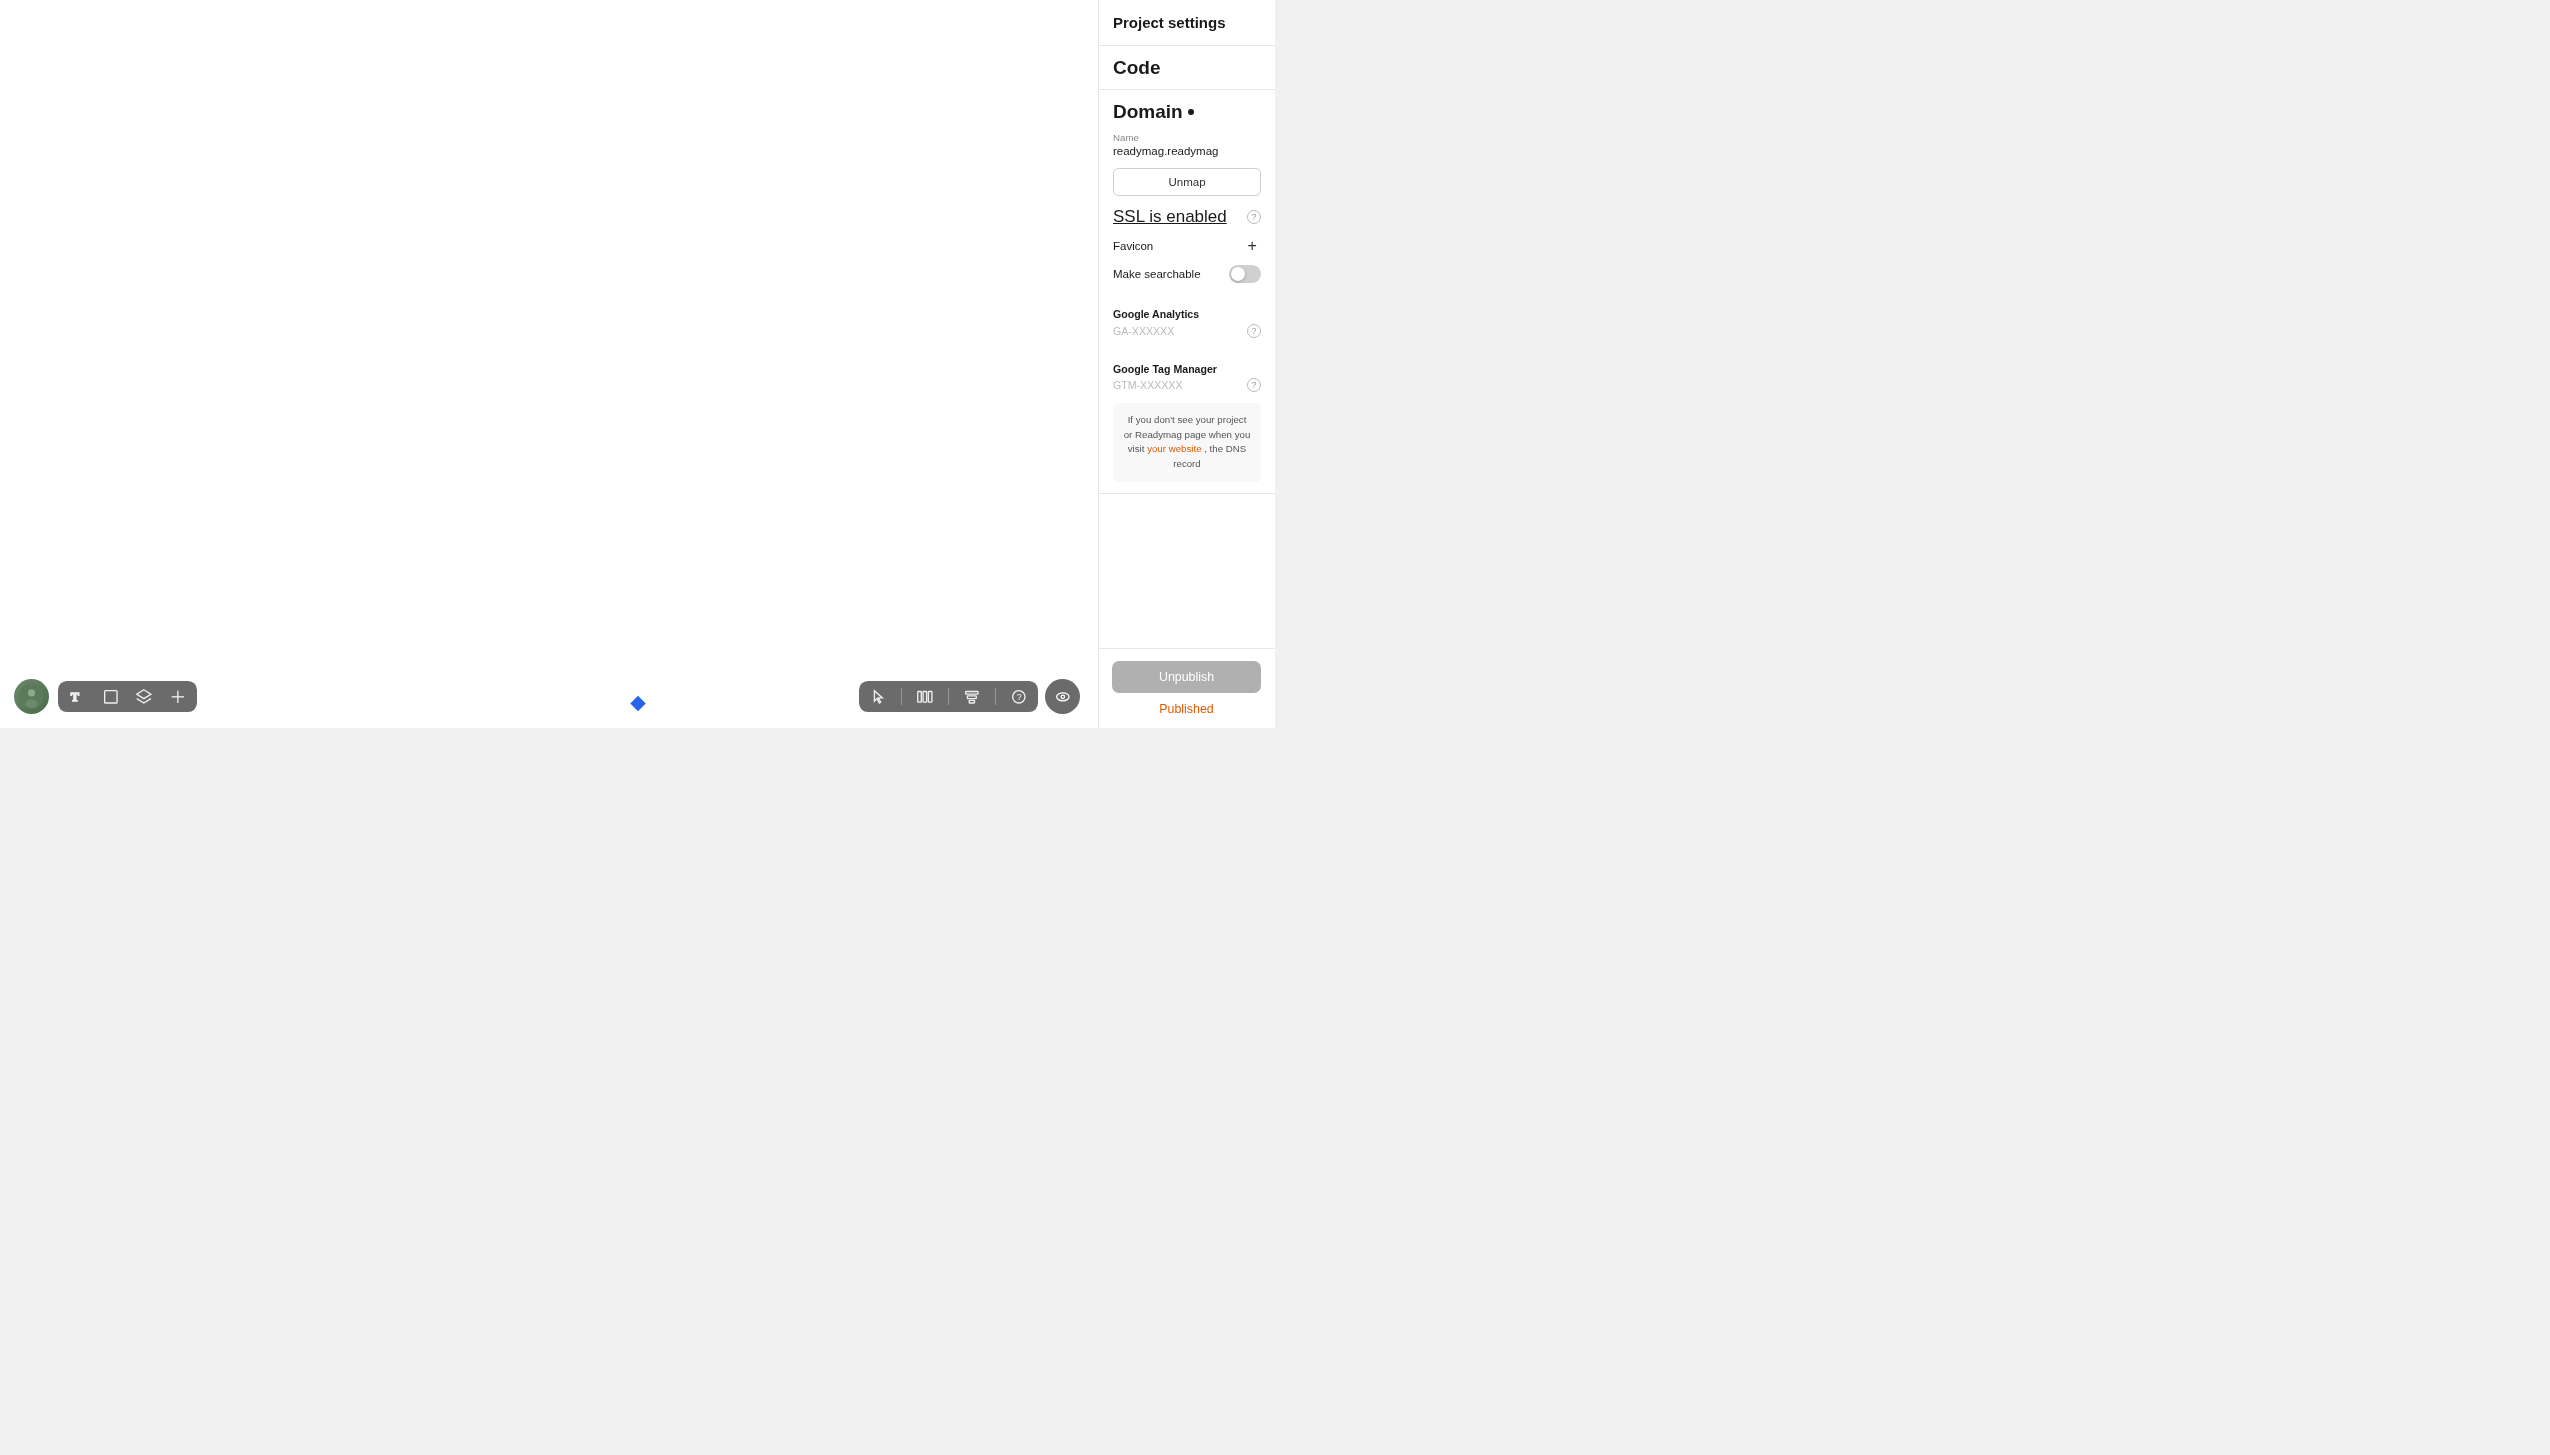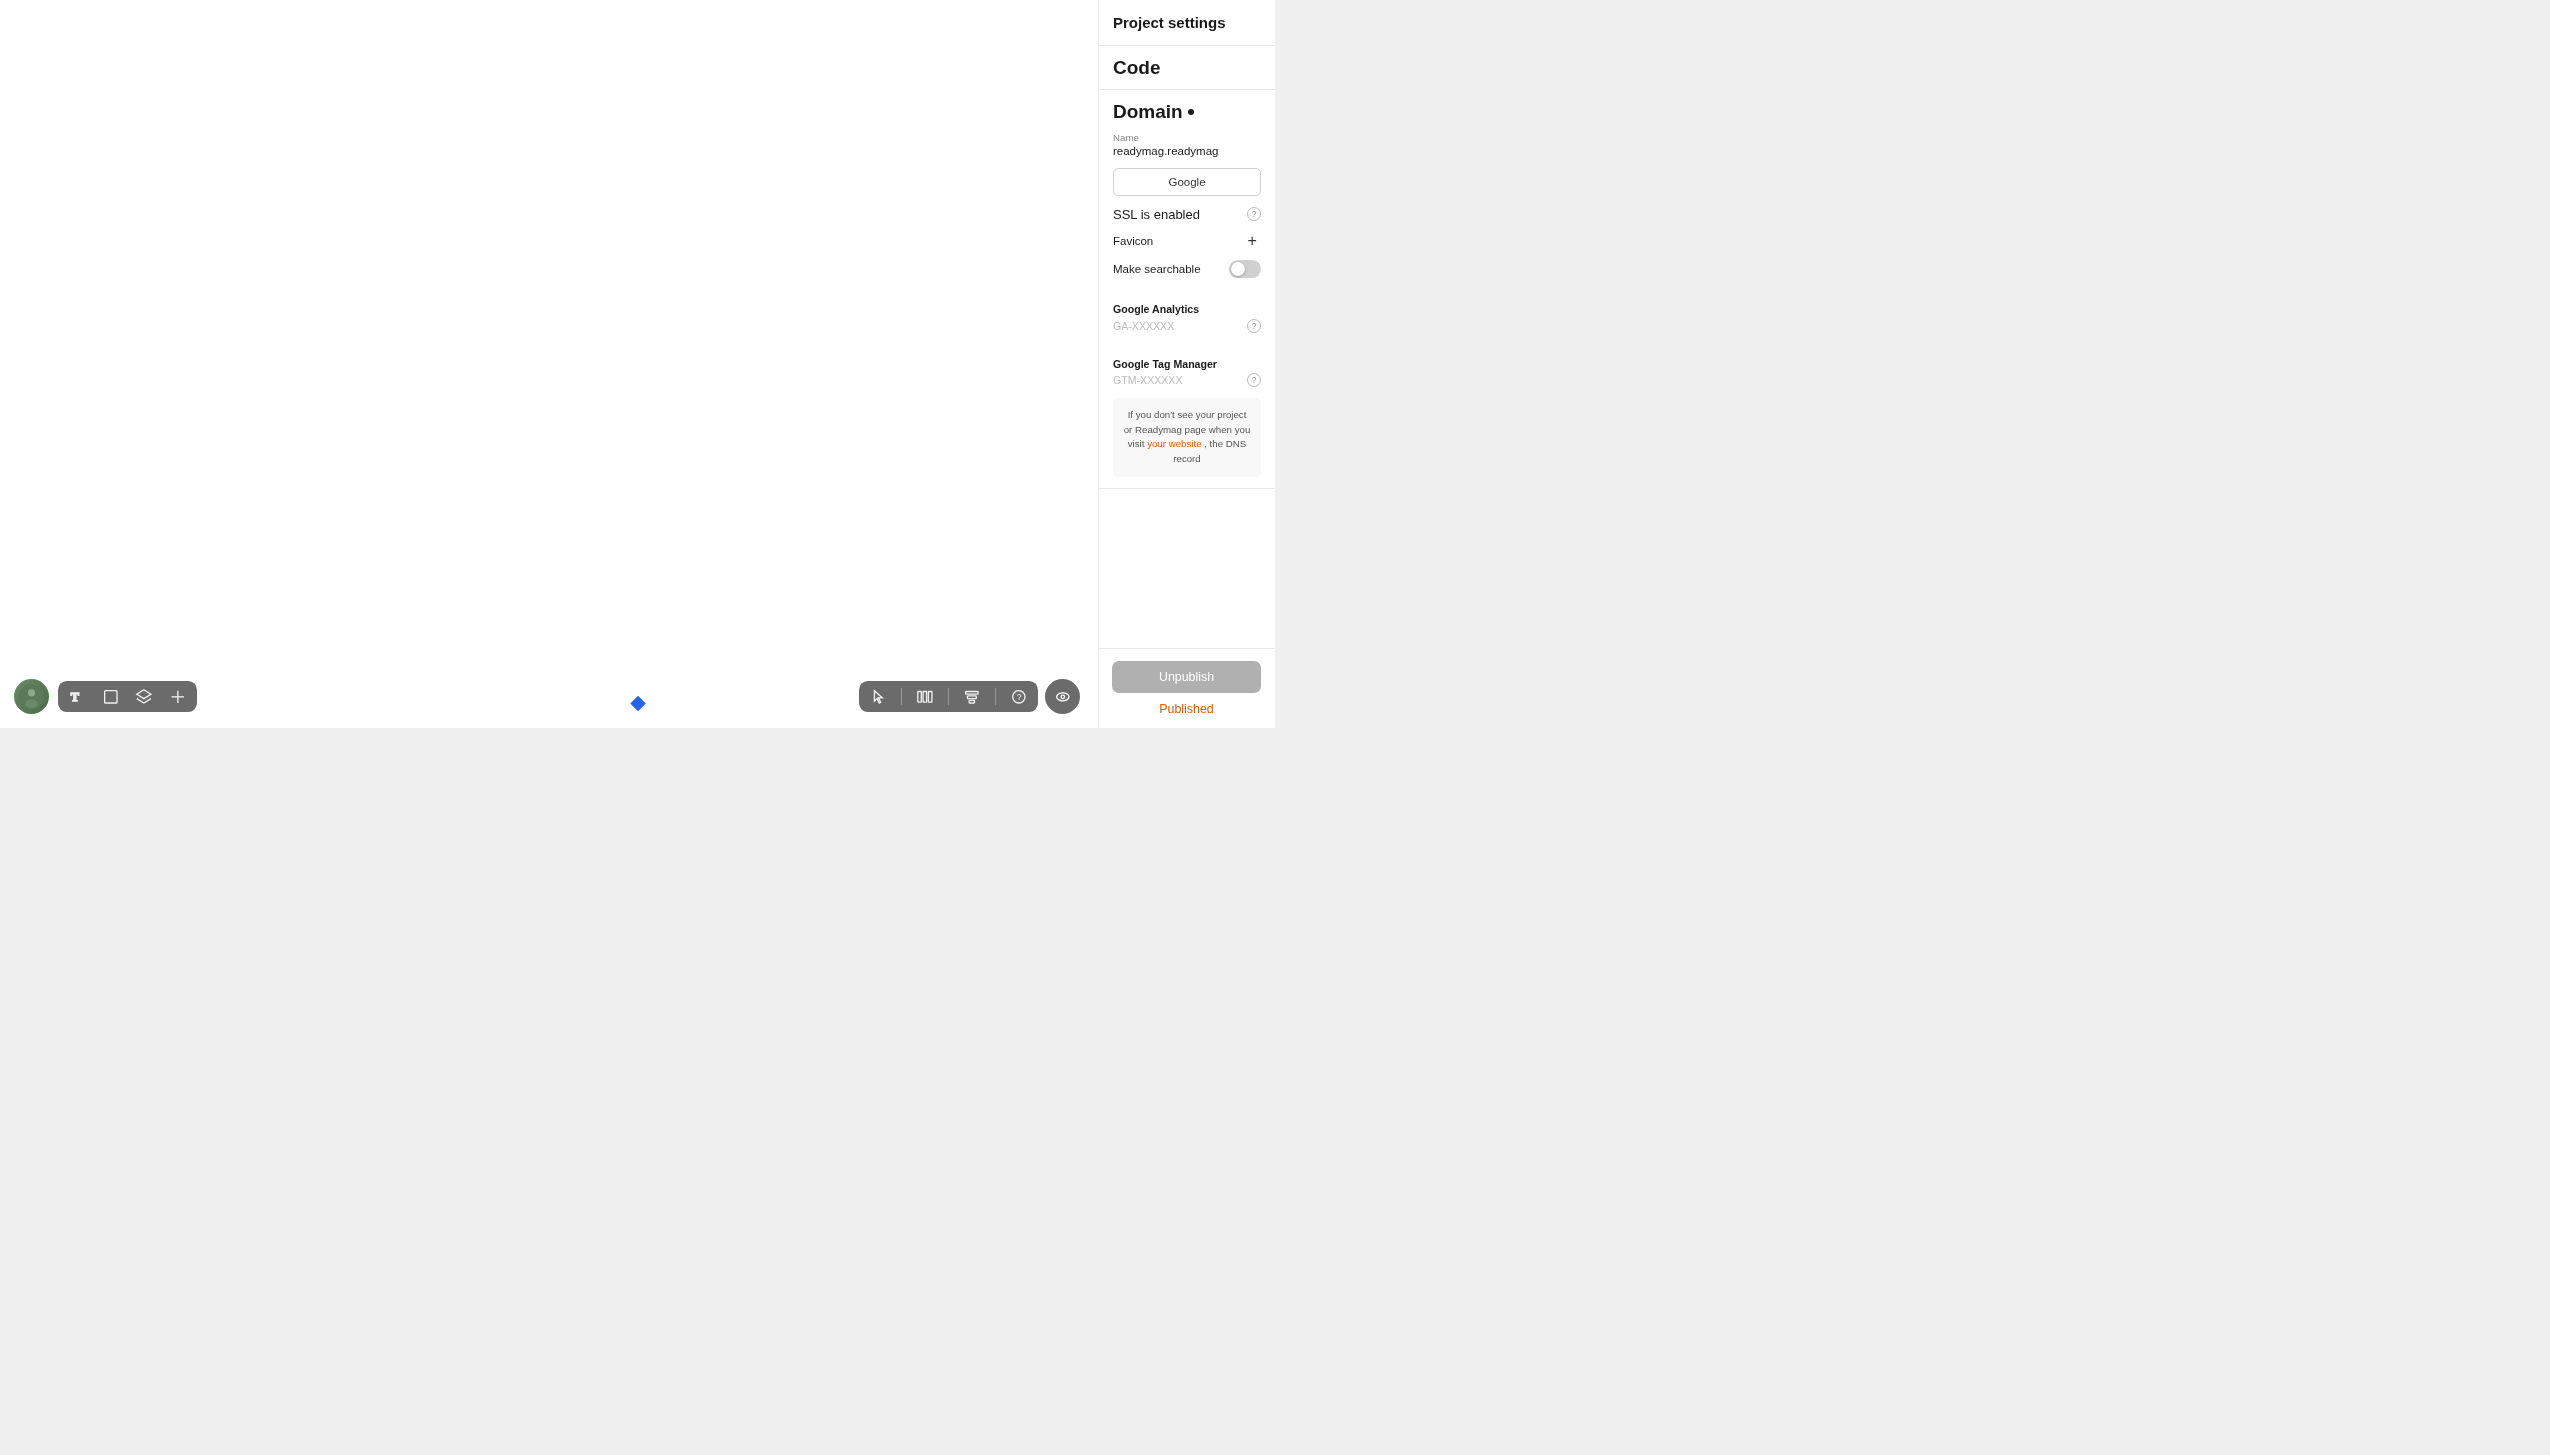--- a/index.html
+++ b/index.html
@@ -82,22 +82,23 @@
     }
 
     .ssl-row {
       display: flex;
       align-items: center;
       justify-content: space-between;
       margin-top: 10.6px;
     }
 
     .ssl-label {
-      font-size: 13px;
-      color: #1a1a1a;
+      font-size: 17px;
+      color: #1a1a1a;
+      text-decoration: underline;
     }
 
     .question-icon {
       width: 14px;
       height: 14px;
       border-radius: 50%;
       border: 0.9px solid #bbb;
       display: flex;
       align-items: center;
       justify-content: center;
@@ -390,21 +391,21 @@
 
     <div class="domain-section">
       <div class="panel-subtitle">
         <span>Domain</span>
         <span class="dot-indicator"></span>
       </div>
 
       <div class="label-text">Name</div>
       <div class="value-text">readymag.readymag</div>
 
-      <button class="unmap-btn">Google</button>
+      <button class="unmap-btn">Unmap</button>
 
       
       <div class="ssl-row">
         <span class="ssl-label">SSL is enabled</span>
         <div class="question-icon">?</div>
       </div>
 
       
       <div class="favicon-row">
         <span class="favicon-label">Favicon</span>

